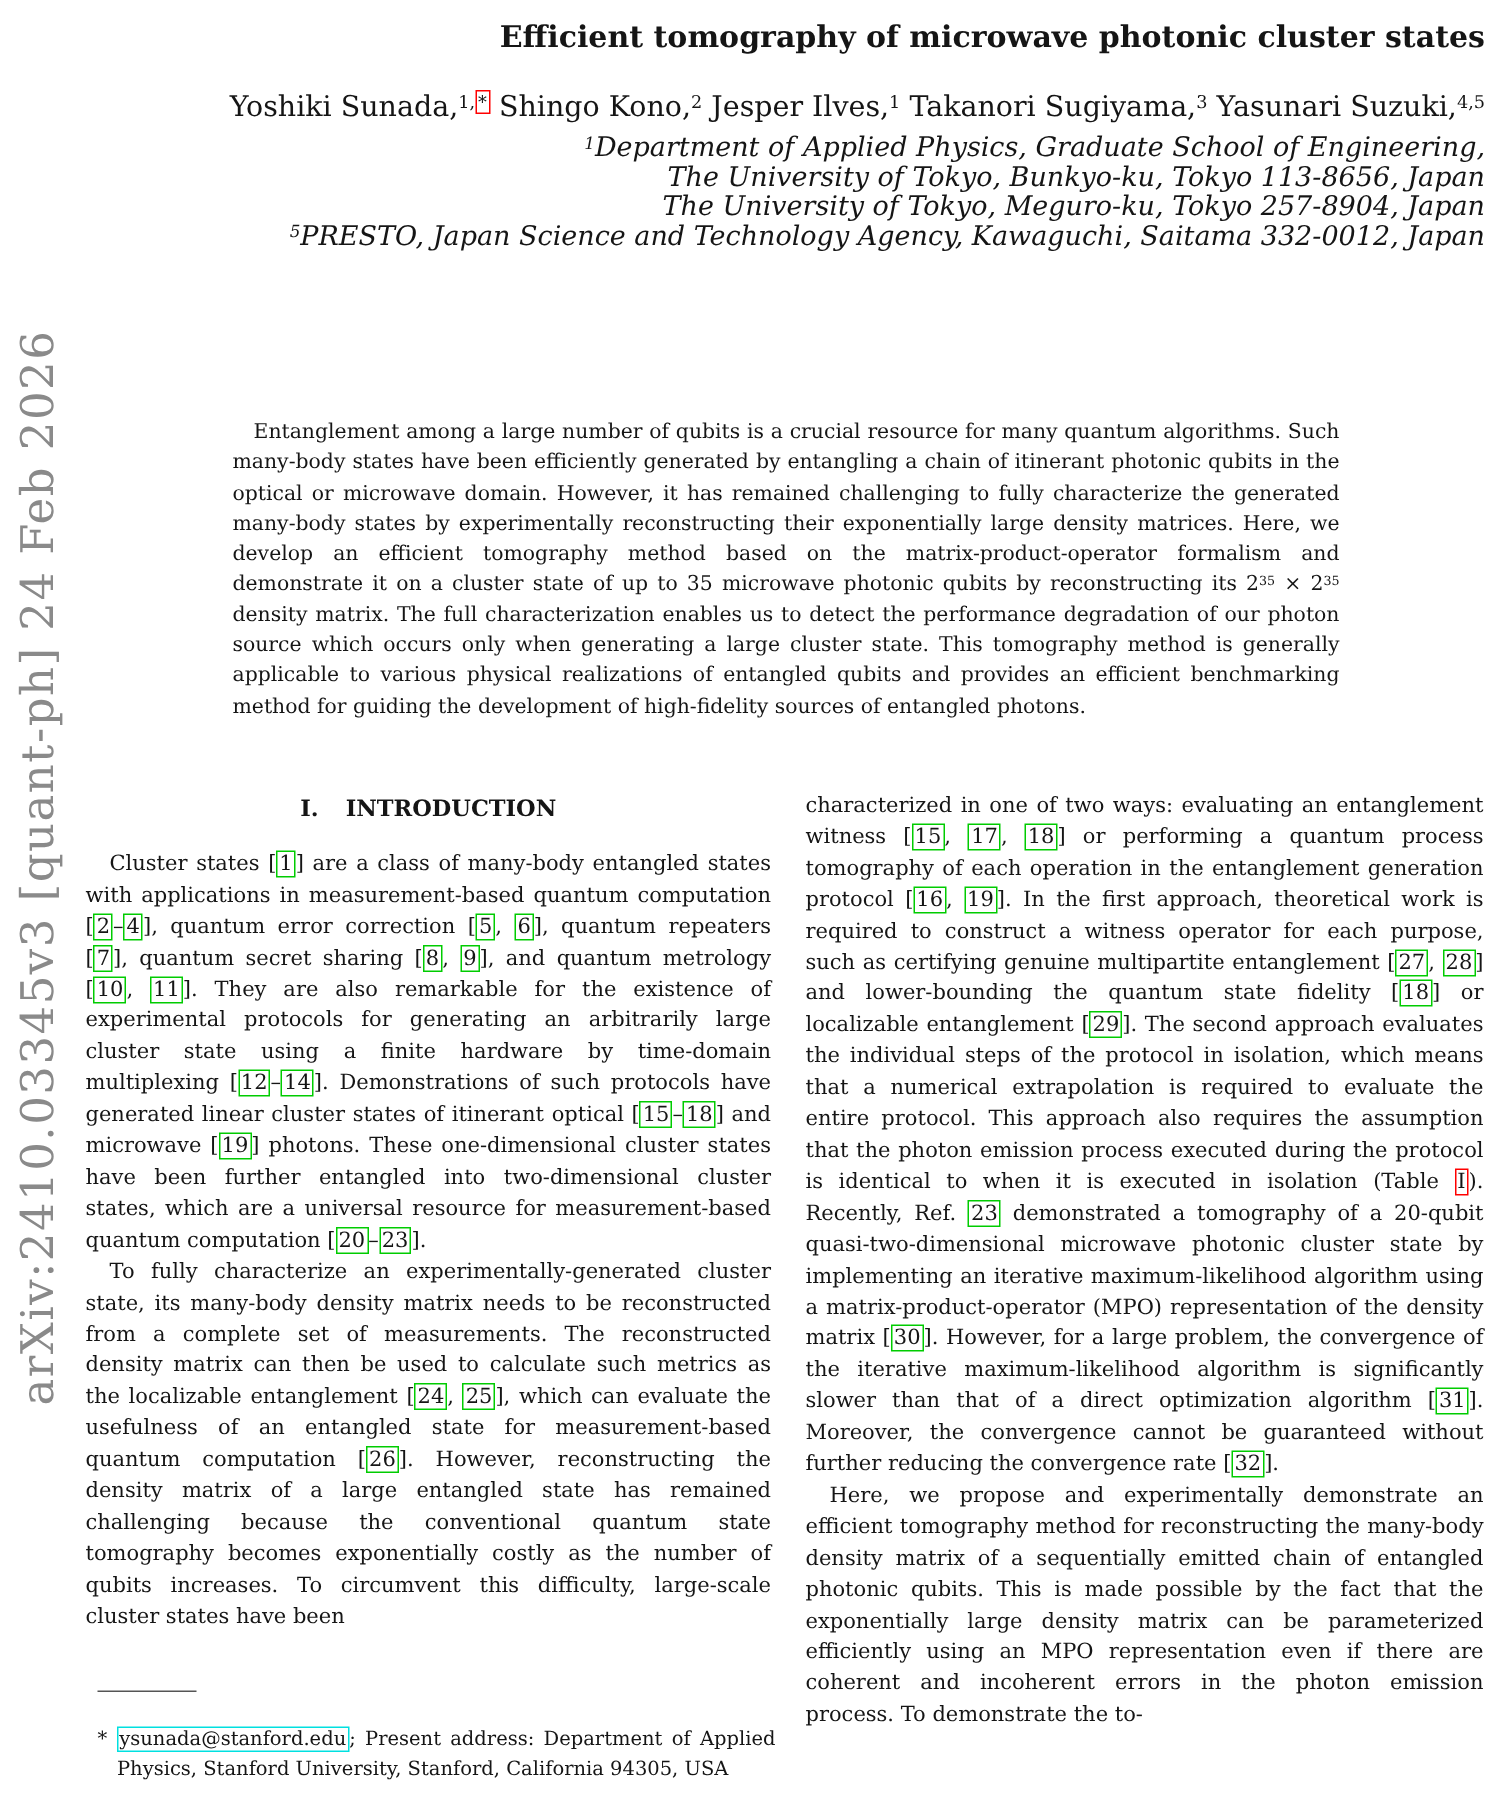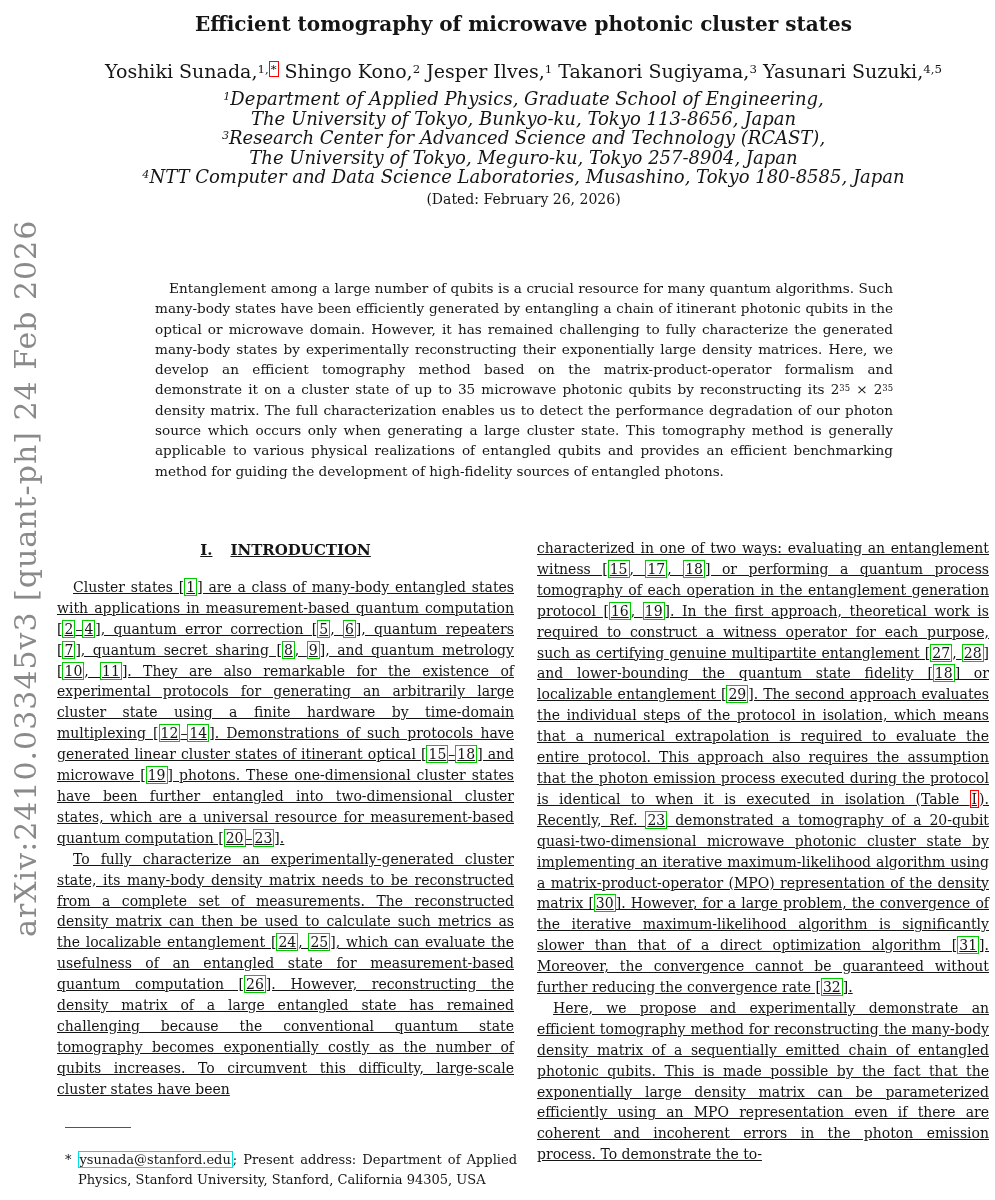--- a/index.html
+++ b/index.html
@@ -9,34 +9,34 @@
     font-family:"DejaVu Serif","Liberation Serif",serif;
   }
   
   .arxiv-stamp{
     position:absolute;left:8px;top:937px;
     transform:rotate(-90deg);transform-origin:0 0;
     white-space:nowrap;font-size:30px;letter-spacing:1px;
     color:#8a8a8a;
   }
   
-  .header{position:absolute;left:57px;width:933px;top:12px;text-align:center;}
+  .header{position:absolute;left:57px;width:933px;top:12px;text-align:right;}
   .title{font-size:20px;font-weight:bold;margin:0 0 24px 0;}
   .author-line{font-size:19px;line-height:23px;}
   .affils{margin-top:6px;}
   .affil-line{font-style:italic;font-size:18px;line-height:19.6px;}
   .dated{font-size:14px;line-height:20px;margin-top:2px;}
   
   .abstract{
     position:absolute;left:155px;width:738px;top:278px;
     font-size:13.6px;line-height:20.3px;text-align:justify;
   }
   .abstract .para{text-indent:14px;}
   
-  .col{position:absolute;top:538px;font-size:14px;line-height:20.9px;text-align:justify;text-decoration:underline;}
+  .col{position:absolute;top:527px;font-size:14px;line-height:20.9px;text-align:justify;}
   .col-left{left:57px;width:457px;}
   .col-right{left:537px;width:452px;}
   .sec-heading{text-align:center;font-weight:bold;font-size:15px;margin:2px 0 16px 0;text-indent:0;}
   .sec-heading .sec-num{margin-right:18px;}
   .para{margin:0;}
   .indent{text-indent:16px;}
   
   .sup{font-size:62%;position:relative;top:-0.45em;line-height:0;}
   .box{border:1px solid;padding:0 1px;}
   .box-green{border-color:#00cc00;}
@@ -59,26 +59,24 @@
 <div class="header">
   <div class="title">Efficient tomography of microwave photonic cluster states</div>
 
   <div>
     <div class="author-line">Yoshiki Sunada,<span class="sup">1,</span><span class="sup box box-red">*</span> Shingo Kono,<span class="sup">2</span> Jesper Ilves,<span class="sup">1</span> Takanori Sugiyama,<span class="sup">3</span> Yasunari Suzuki,<span class="sup">4,5</span></div>
   </div>
 
   <div class="affils">
     <div class="affil-line"><span class="sup">1</span>Department of Applied Physics, Graduate School of Engineering,</div>
     <div class="affil-line">The University of Tokyo, Bunkyo-ku, Tokyo 113-8656, Japan</div>
-    <div class="affil-line"><span class="sup">3</span>Research Center for Advanced Science and Technology (RCAST),</div>
     <div class="affil-line">The University of Tokyo, Meguro-ku, Tokyo 257-8904, Japan</div>
-    <div class="affil-line"><span class="sup">4</span>NTT Computer and Data Science Laboratories, Musashino, Tokyo 180-8585, Japan</div>
+    <div class="affil-line"><span class="sup">5</span>PRESTO, Japan Science and Technology Agency, Kawaguchi, Saitama 332-0012, Japan</div>
   </div>
 
-  <div class="dated">(Dated: February 26, 2026)</div>
 </div>
 
 <div class="abstract">
   <div class="para">Entanglement among a large number of qubits is a crucial resource for many quantum algorithms. Such many-body states have been efficiently generated by entangling a chain of itinerant photonic qubits in the optical or microwave domain. However, it has remained challenging to fully characterize the generated many-body states by experimentally reconstructing their exponentially large density matrices. Here, we develop an efficient tomography method based on the matrix-product-operator formalism and demonstrate it on a cluster state of up to 35 microwave photonic qubits by reconstructing its 2<span class="sup">35</span> × 2<span class="sup">35</span> density matrix. The full characterization enables us to detect the performance degradation of our photon source which occurs only when generating a large cluster state. This tomography method is generally applicable to various physical realizations of entangled qubits and provides an efficient benchmarking method for guiding the development of high-fidelity sources of entangled photons.</div>
 </div>
 
 <div class="col col-left">
   <div class="sec-heading">
     <span class="sec-num">I.</span><span>INTRODUCTION</span>
   </div>

